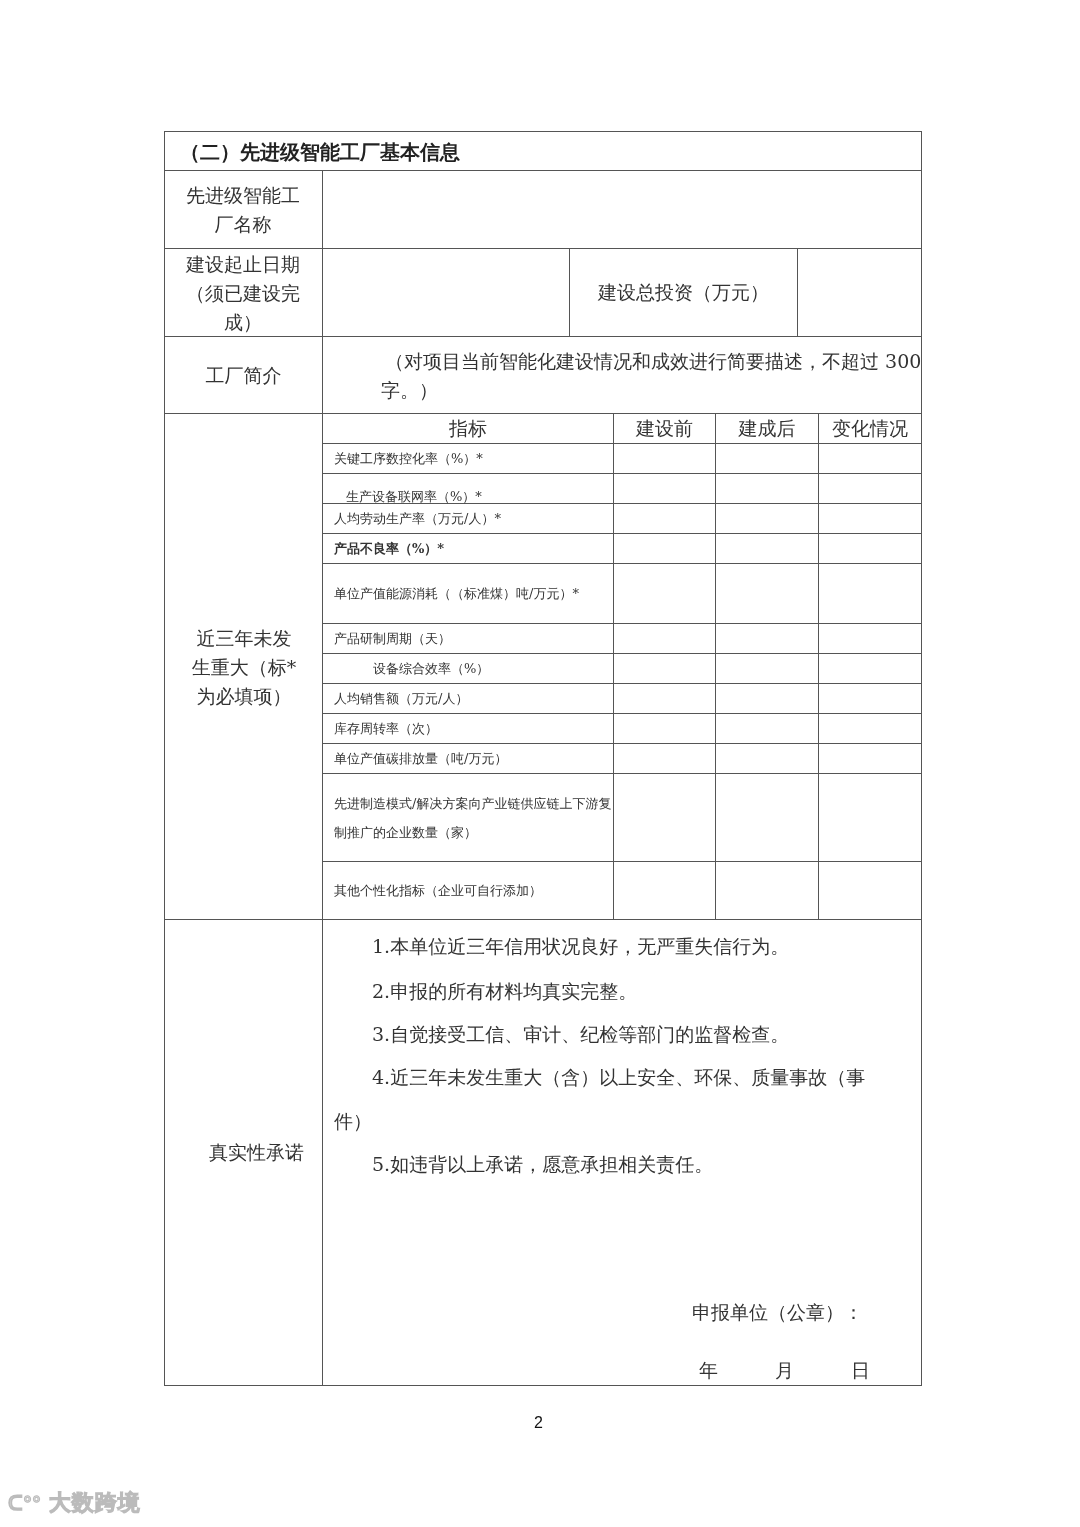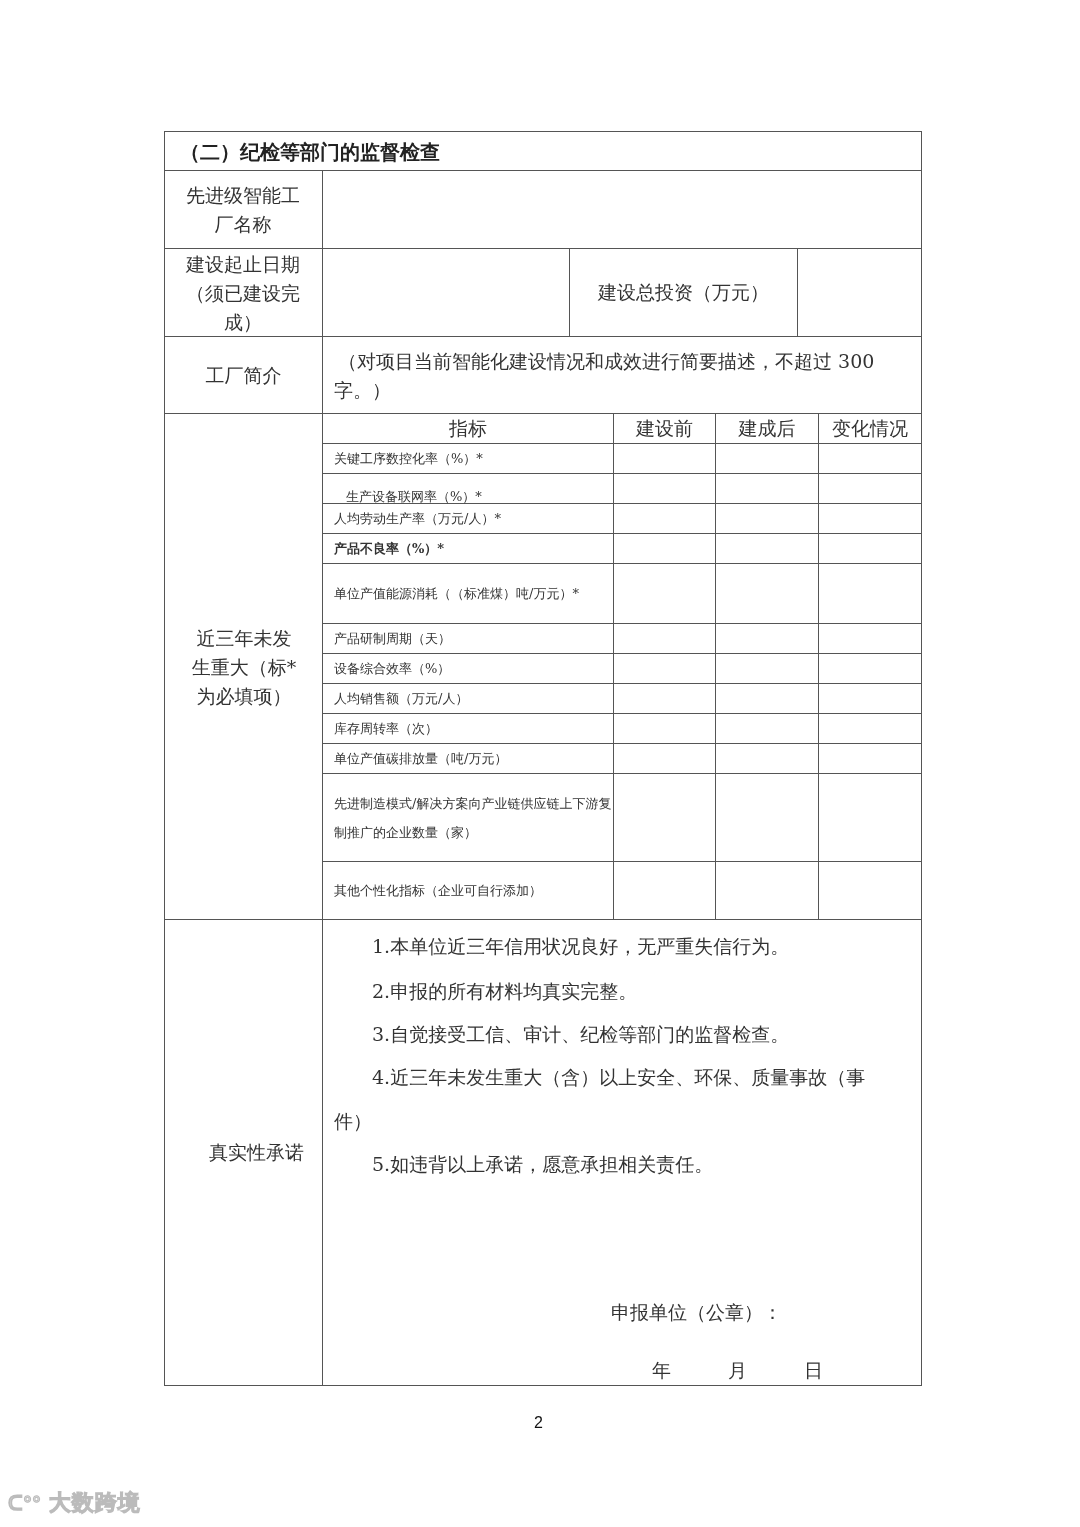--- a/index.html
+++ b/index.html
@@ -1,18 +1,18 @@
 <!DOCTYPE html>
 <html><head>
 <meta charset="utf-8">
 <style>
   html, body { margin:0; padding:0; background:#ffffff; }
   body { width:1080px; height:1527px; position:relative; overflow:hidden;
          font-family:"DejaVu Serif","Liberation Serif",serif; color:#333; }
-  .abs { position:absolute; }
+  .abs { position:absolute;margin-left:47px; }
   .hl { position:absolute; height:0; border-top:1px solid #555; }
   .vl { position:absolute; width:0; border-left:1px solid #555; }
   .cell { position:absolute; display:flex; align-items:center; justify-content:center;
           text-align:center; font-size:19px; line-height:29px; box-sizing:border-box; padding:0 6px; }
   .ind { position:absolute; left:334px; width:278px; font-size:13px; line-height:29px;
          display:flex; align-items:center; box-sizing:border-box; }
   .title { position:absolute; left:180px; top:138px; font-size:20px; font-weight:bold; color:#222; line-height:28px; }
   .pledge { position:absolute; left:334px; width:580px; font-size:19px; line-height:29px; }
   .pagenum { position:absolute; left:534px; top:1414px; font-family:"Liberation Sans",sans-serif; font-size:16px; color:#111; }
   .wm { position:absolute; left:8px; top:1488px; font-family:Liberation Sans, sans-serif; font-size:22px;
@@ -45,21 +45,21 @@
 
   <div class="vl" style="left:164px;top:131px;height:1254px;"></div>
   <div class="vl" style="left:921px;top:131px;height:1254px;"></div>
   <div class="vl" style="left:322px;top:170px;height:1215px;"></div>
   <div class="vl" style="left:569px;top:248px;height:88px;"></div>
   <div class="vl" style="left:797px;top:248px;height:88px;"></div>
   <div class="vl" style="left:613px;top:413px;height:506px;"></div>
   <div class="vl" style="left:715px;top:413px;height:506px;"></div>
   <div class="vl" style="left:818px;top:413px;height:506px;"></div>
 
-  <div class="title">（二）纪检等部门的监督检查</div>
+  <div class="title">（二）先进级智能工厂基本信息</div>
 
   <div class="cell" style="left:170px;top:172px;width:146px;height:76px;padding:0 8px;">先进级智能工厂名称</div>
   <div class="cell" style="left:323px;top:171px;width:598px;height:77px;"></div>
 
   <div class="cell" style="left:170px;top:250px;width:146px;height:86px;padding:0 6px;">建设起止日期（须已建设完成）</div>
   <div class="cell" style="left:323px;top:249px;width:246px;height:87px;"></div>
   <div class="cell" style="left:570px;top:249px;width:227px;height:87px;">建设总投资（万元）</div>
   <div class="cell" style="left:798px;top:249px;width:123px;height:87px;"></div>
 
   <div class="cell" style="left:165px;top:337px;width:157px;height:76px;">工厂简介</div>
@@ -71,40 +71,40 @@
   <div class="cell" style="left:614px;top:414px;width:101px;height:29px;">建设前</div>
   <div class="cell" style="left:716px;top:414px;width:102px;height:29px;">建成后</div>
   <div class="cell" style="left:819px;top:414px;width:102px;height:29px;">变化情况</div>
 
   <div class="ind" style="top:444px;height:29px;">关键工序数控化率（%）*</div>
   <div class="ind" style="top:482px;height:29px;margin-left:12px;">生产设备联网率（%）*</div>
   <div class="ind" style="top:504px;height:29px;">人均劳动生产率（万元/人）*</div>
   <div class="ind" style="top:534px;height:29px;font-weight:bold;">产品不良率（%）*</div>
   <div class="ind" style="top:564px;height:59px;">单位产值能源消耗（（标准煤）吨/万元）*</div>
   <div class="ind" style="top:624px;height:29px;text-align:center;">产品研制周期（天）</div>
-  <div class="ind" style="top:654px;height:29px;">设备综合效率（%）</div>
+  <div class="ind" style="top:654px;height:29px;margin-left:39px;">设备综合效率（%）</div>
   <div class="ind" style="top:684px;height:29px;">人均销售额（万元/人）</div>
   <div class="ind" style="top:714px;height:29px;">库存周转率（次）</div>
   <div class="ind" style="top:744px;height:29px;">单位产值碳排放量（吨/万元）</div>
   <div class="ind" style="top:774px;height:87px;">先进制造模式/解决方案向产业链供应链上下游复制推广的企业数量（家）</div>
   <div class="ind" style="top:862px;height:57px;">其他个性化指标（企业可自行添加）</div>
 
   <div class="abs" style="left:614px;top:444px;width:101px;height:475px;"></div>
   <div class="abs" style="left:716px;top:444px;width:102px;height:475px;"></div>
   <div class="abs" style="left:819px;top:444px;width:102px;height:475px;"></div>
 
   <div class="cell" style="left:178px;top:1136px;width:157px;height:32px;">真实性承诺</div>
   <div class="pledge" style="top:932px;text-indent:38px;">1.本单位近三年信用状况良好，无严重失信行为。</div>
   <div class="pledge" style="top:977px;text-indent:38px;">2.申报的所有材料均真实完整。</div>
   <div class="pledge" style="top:1020px;text-indent:38px;">3.自觉接受工信、审计、纪检等部门的监督检查。</div>
   <div class="pledge" style="top:1063px;text-indent:38px;">4.近三年未发生重大（含）以上安全、环保、质量事故（事</div>
   <div class="pledge" style="top:1107px;">件）</div>
   <div class="pledge" style="top:1150px;text-indent:38px;">5.如违背以上承诺，愿意承担相关责任。</div>
 
-  <div class="abs" style="left:611px;top:1298px;font-size:19px;line-height:29px;">申报单位（公章）：</div>
+  <div class="abs" style="left:645px;top:1298px;font-size:19px;line-height:29px;">申报单位（公章）：</div>
   <div class="abs" style="left:652px;top:1356px;font-size:19px;line-height:29px;white-space:pre;">年　　　月　　　日</div>
 
   <div class="pagenum">2</div>
   <div class="wm">
     <span style="font-size:20px;">ᑕ°°</span>
     <span>大数跨境</span>
   </div>
 </div>
 
 </body></html>

